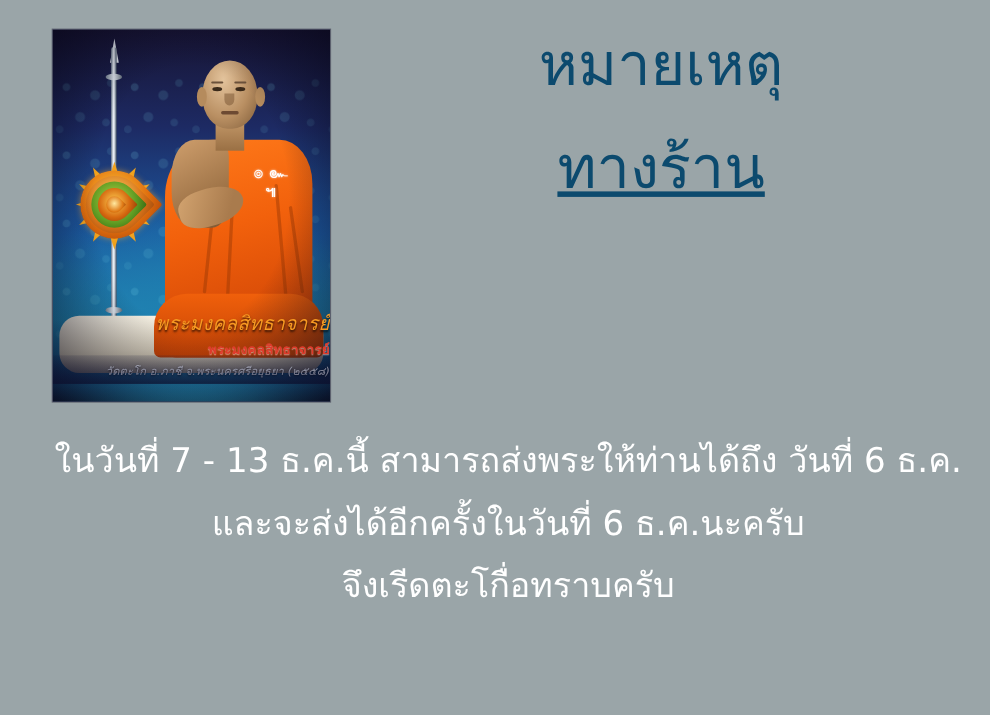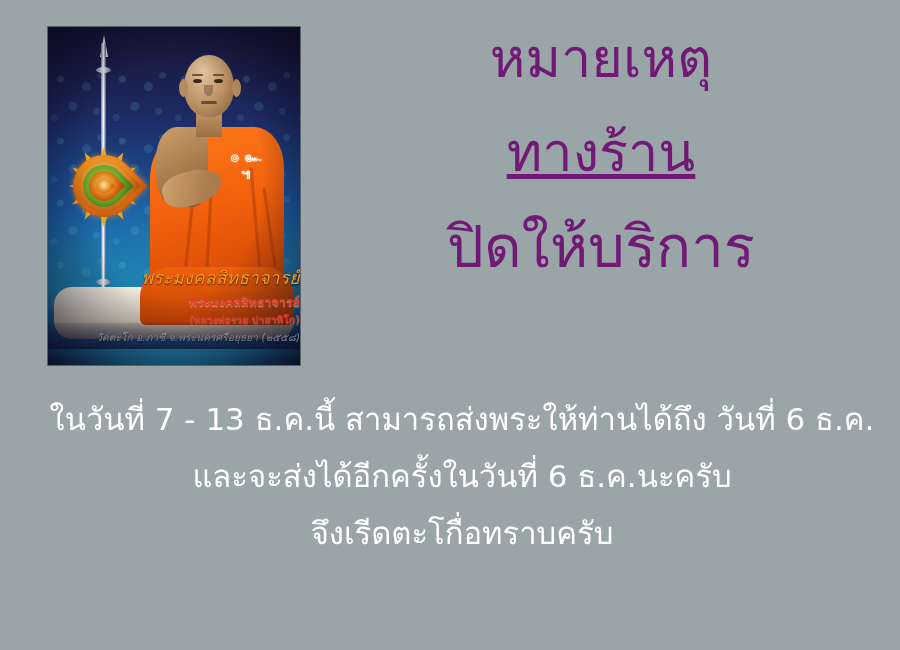--- a/index.html
+++ b/index.html
@@ -313,21 +313,21 @@
     position: absolute;
     left: 318px;
     top: 20px;
     width: 566px;
     text-align: center;
     color: #ffffff;
   }
   .headline {
     font-family: "DejaVu Sans", sans-serif;
     font-weight: normal;
-    color: #701a75;
+    color: #0c4a6e;
     line-height: 1.0;
     white-space: nowrap;
   }
   #headline-1 { font-size: 54px; margin: 12px 0 0 0; }
   #headline-2 { font-size: 54px; margin: 40px 0 0 0; text-decoration: underline; }
   #headline-3 { font-size: 58px; margin: 38px 0 0 0; }
 
   
   #body-block {
     position: absolute;
@@ -408,29 +408,27 @@
       <div class="monk-mouth"></div>
       <div class="yantra">๏ ๛ ๚</div>
     </div>
 
     <div class="photo-vignette"></div>
 
     <div class="photo-caption">
       <div class="caption-band"></div>
       <div class="caption-script">พระมงคลสิทธาจารย์</div>
       <div class="caption-red">พระมงคลสิทธาจารย์</div>
-      <div class="caption-red2">(หลวงพ่อรวย ปาสาทิโก)</div>
       <div class="caption-white">วัดตะโก อ.ภาชี จ.พระนครศรีอยุธยา (๒๕๕๘)</div>
     </div>
   </div>
 
   <div id="headline-block">
     <div class="headline" id="headline-1">หมายเหตุ</div>
     <div class="headline" id="headline-2">ทางร้าน</div>
-    <div class="headline" id="headline-3">ปิดให้บริการ</div>
   </div>
 
   <div id="body-block">
     <div class="body-line">ในวันที่ 7 - 13 ธ.ค.นี้ สามารถส่งพระให้ท่านได้ถึง วันที่ 6 ธ.ค.</div>
     <div class="body-line">และจะส่งได้อีกครั้งในวันที่ 6 ธ.ค.นะครับ</div>
     <div class="body-line">จึงเรีดตะโกื่อทราบครับ</div>
   </div>
 
 </div>
 

